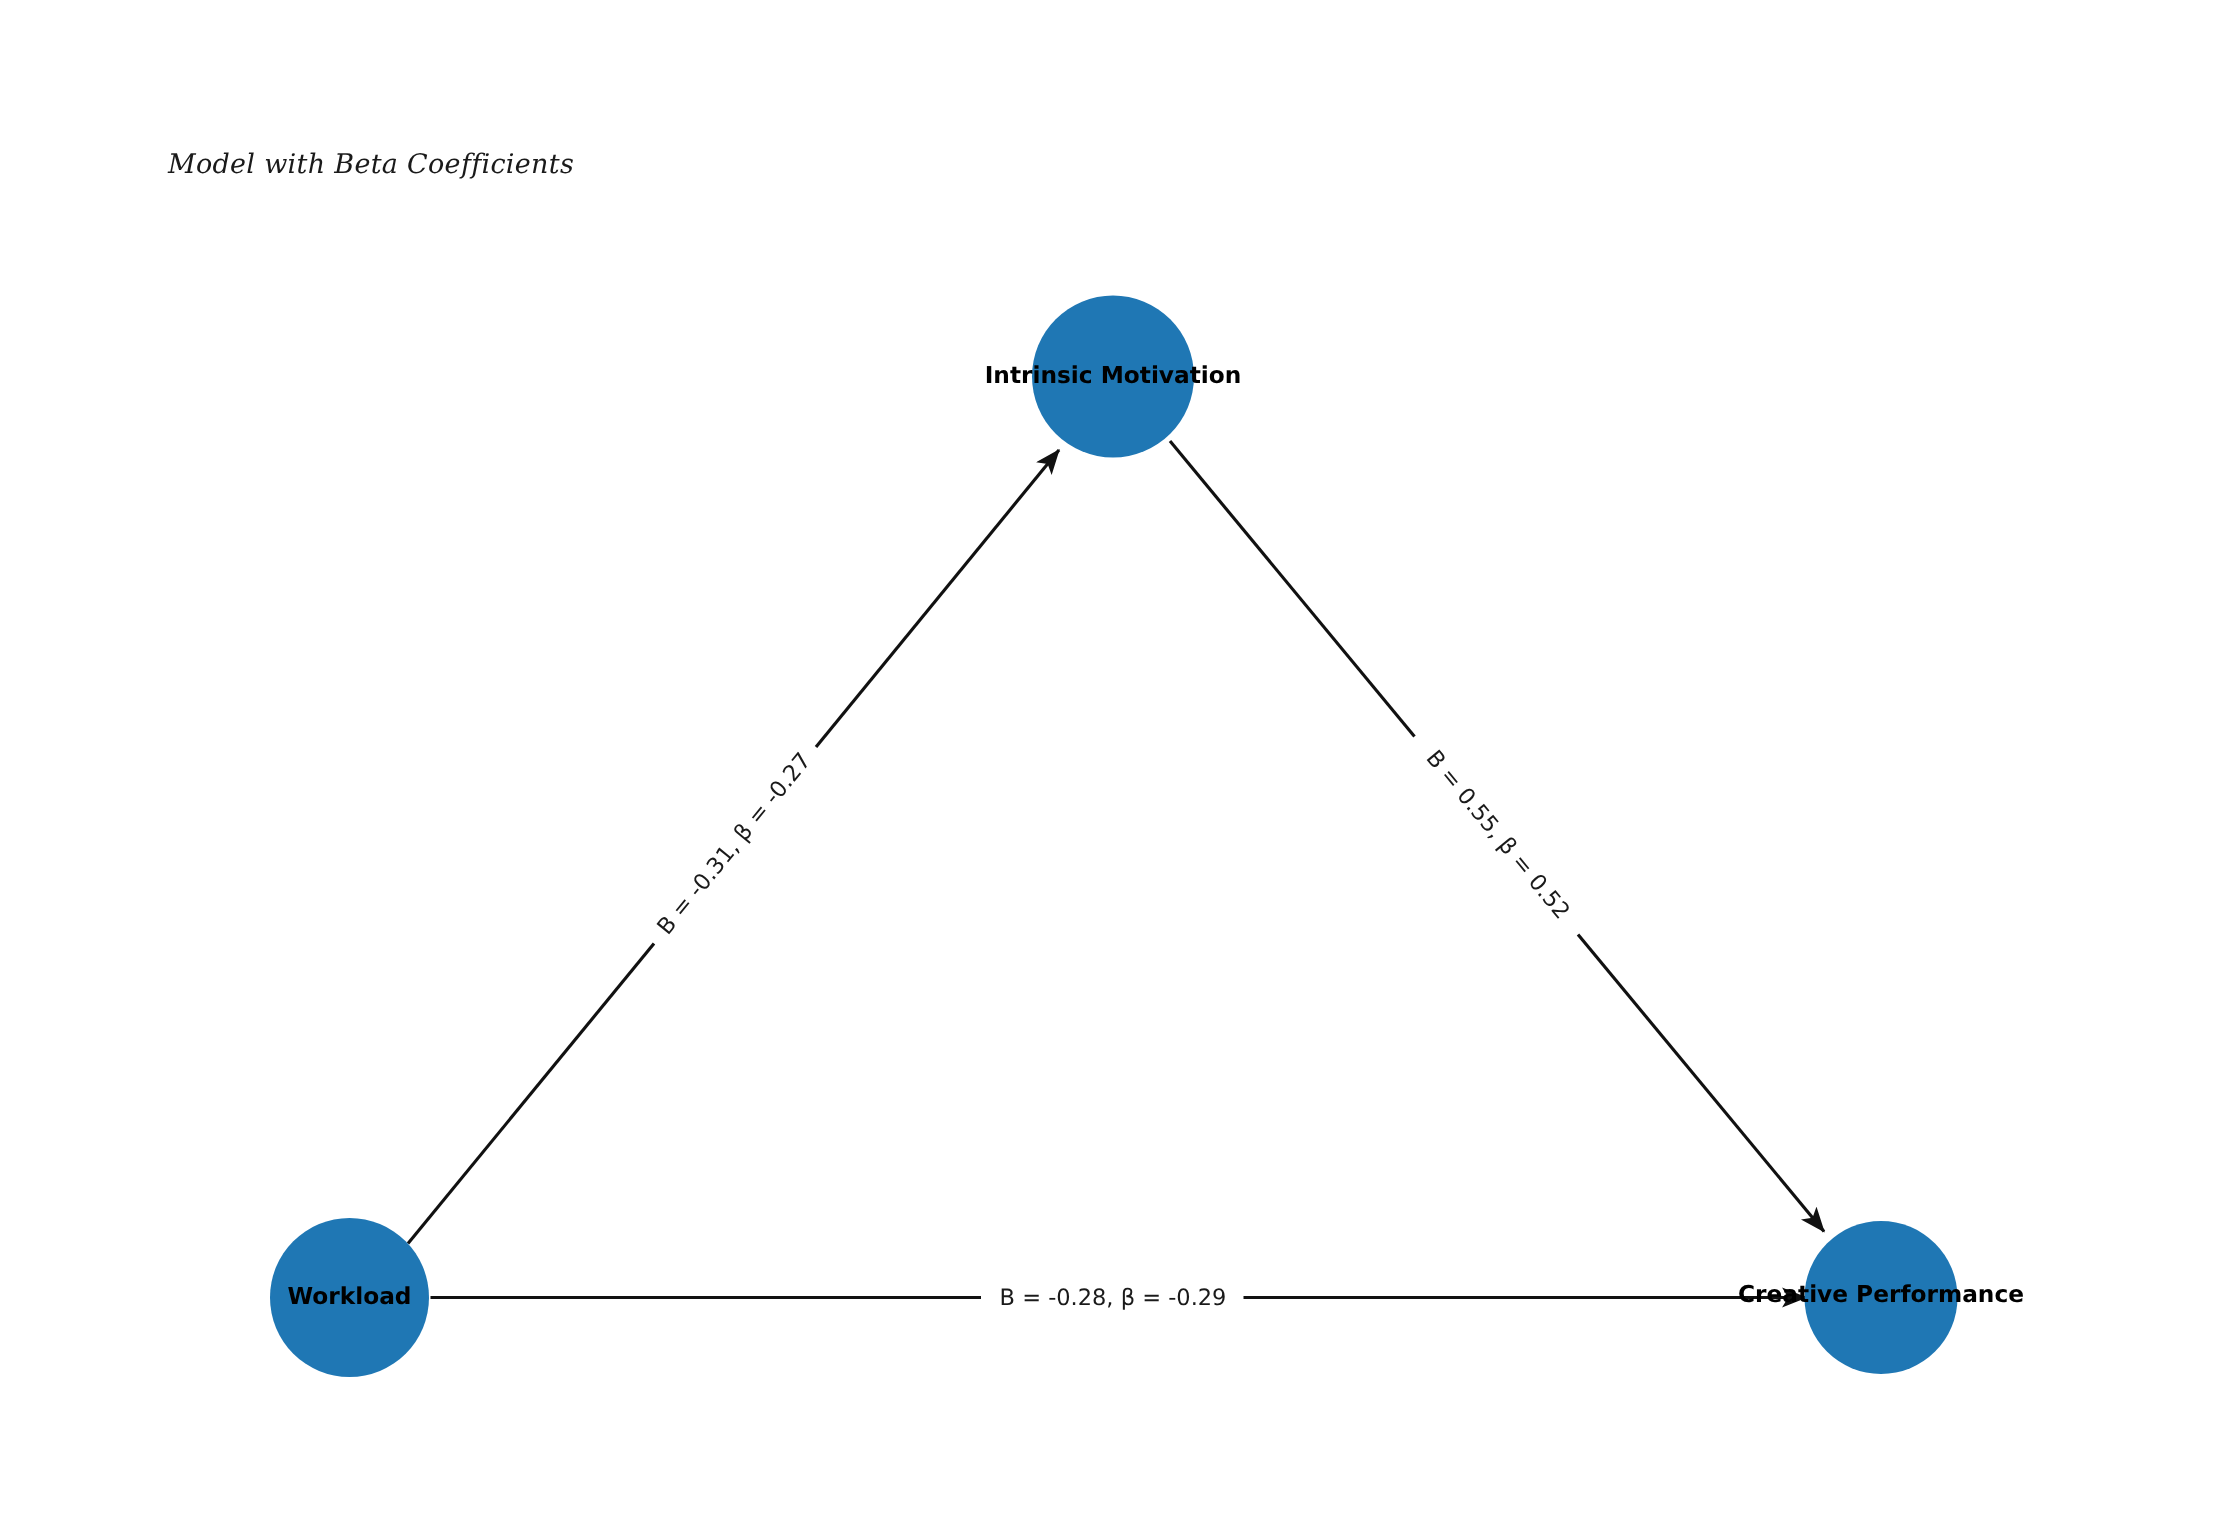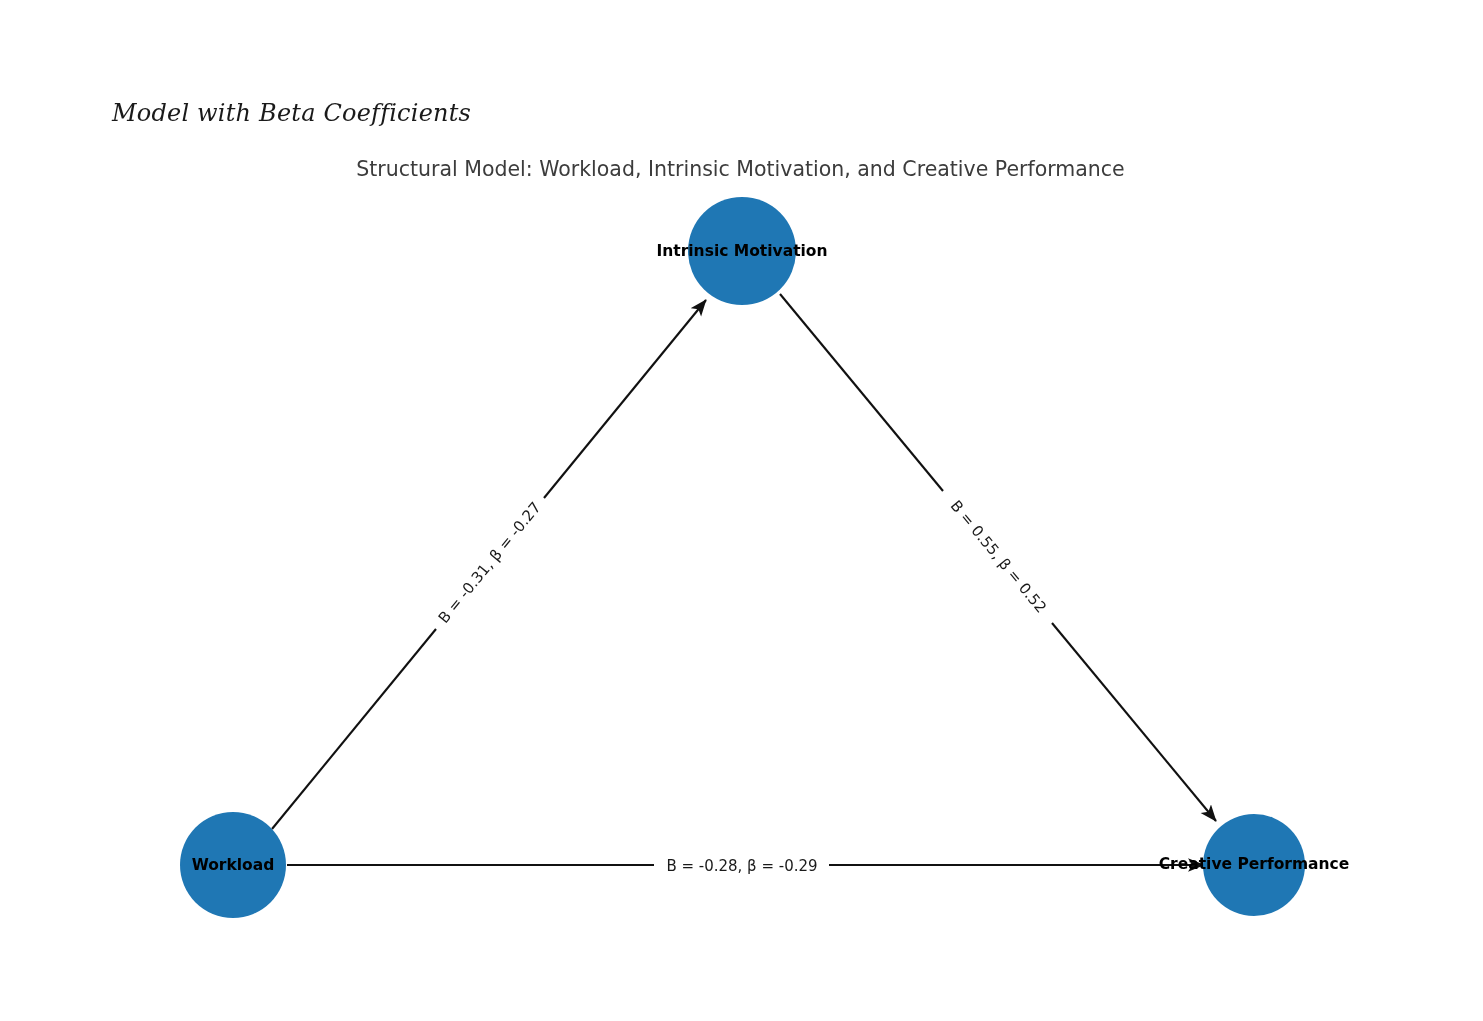--- a/index.html
+++ b/index.html
@@ -20,21 +20,21 @@
     width: 1483px;
     height: 1021px;
     background: #ffffff;
   }
   .caption {
     position: absolute;
     left: 112px;
     top: 99px;
     font-family: "DejaVu Serif", serif;
     font-style: italic;
-    font-size: 24px;
+    font-size: 18px;
     color: #1a1a1a;
     white-space: nowrap;
     letter-spacing: 0.2px;
   }
   .chart-title {
     position: absolute;
     left: 0;
     top: 157px;
     width: 1483px;
     text-align: center;
@@ -73,23 +73,20 @@
     stroke: none;
   }
 </style>
 </head>
 <body>
 
 <div id="figure">
 
   <div class="caption">Model with Beta Coefficients</div>
 
-  <div class="chart-title">
-    <span class="chart-title-inner">Structural Model: Workload, Intrinsic Motivation, and Creative Performance</span>
-  </div>
 
   <svg class="graph" viewBox="0 0 1483 1021">
     <defs>
       <marker id="arrow-head" markerWidth="9" markerHeight="9" refX="7.6" refY="3.2" orient="auto" markerUnits="strokeWidth">
         <path d="M0,0 L8,3.2 L0,6.4 L1.9,3.2 z" fill="#111111"></path>
       </marker>
     </defs>
 
     <g>
       <line class="edge-line" x1="272" y1="829" x2="436" y2="629"></line>

